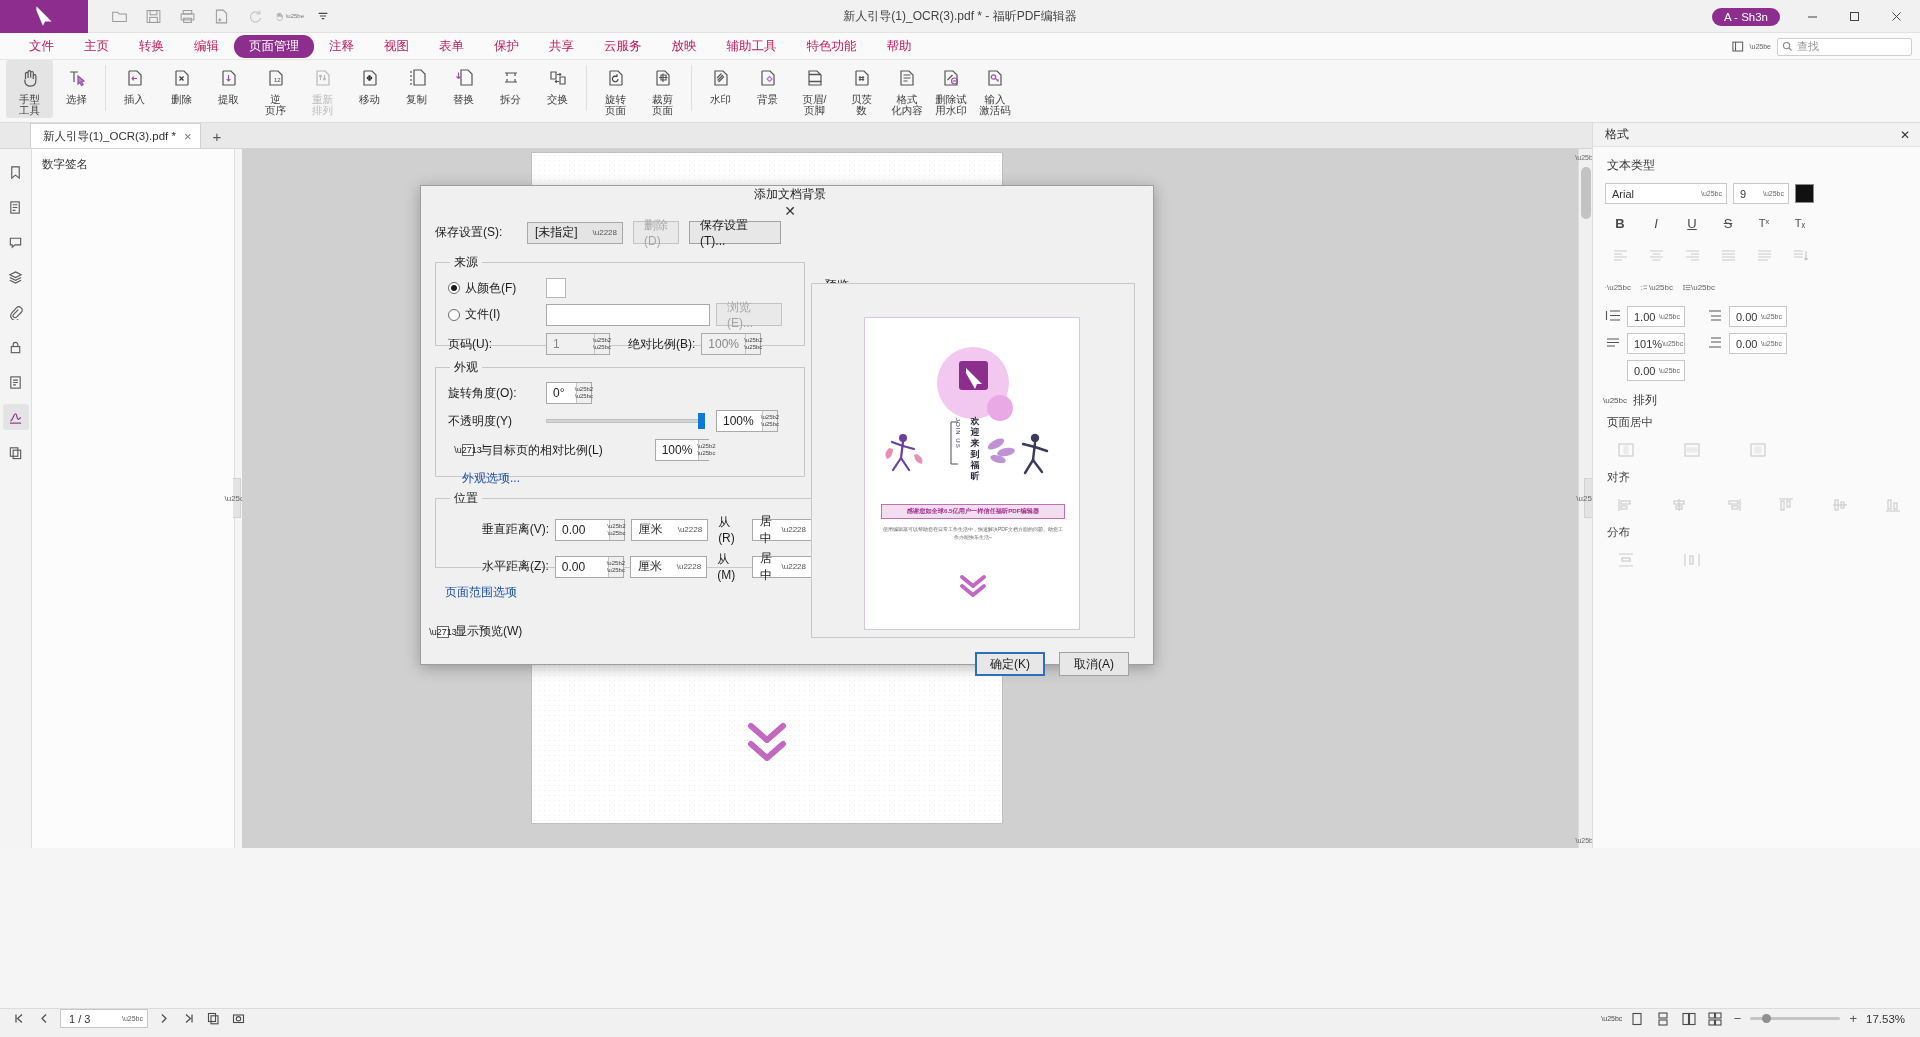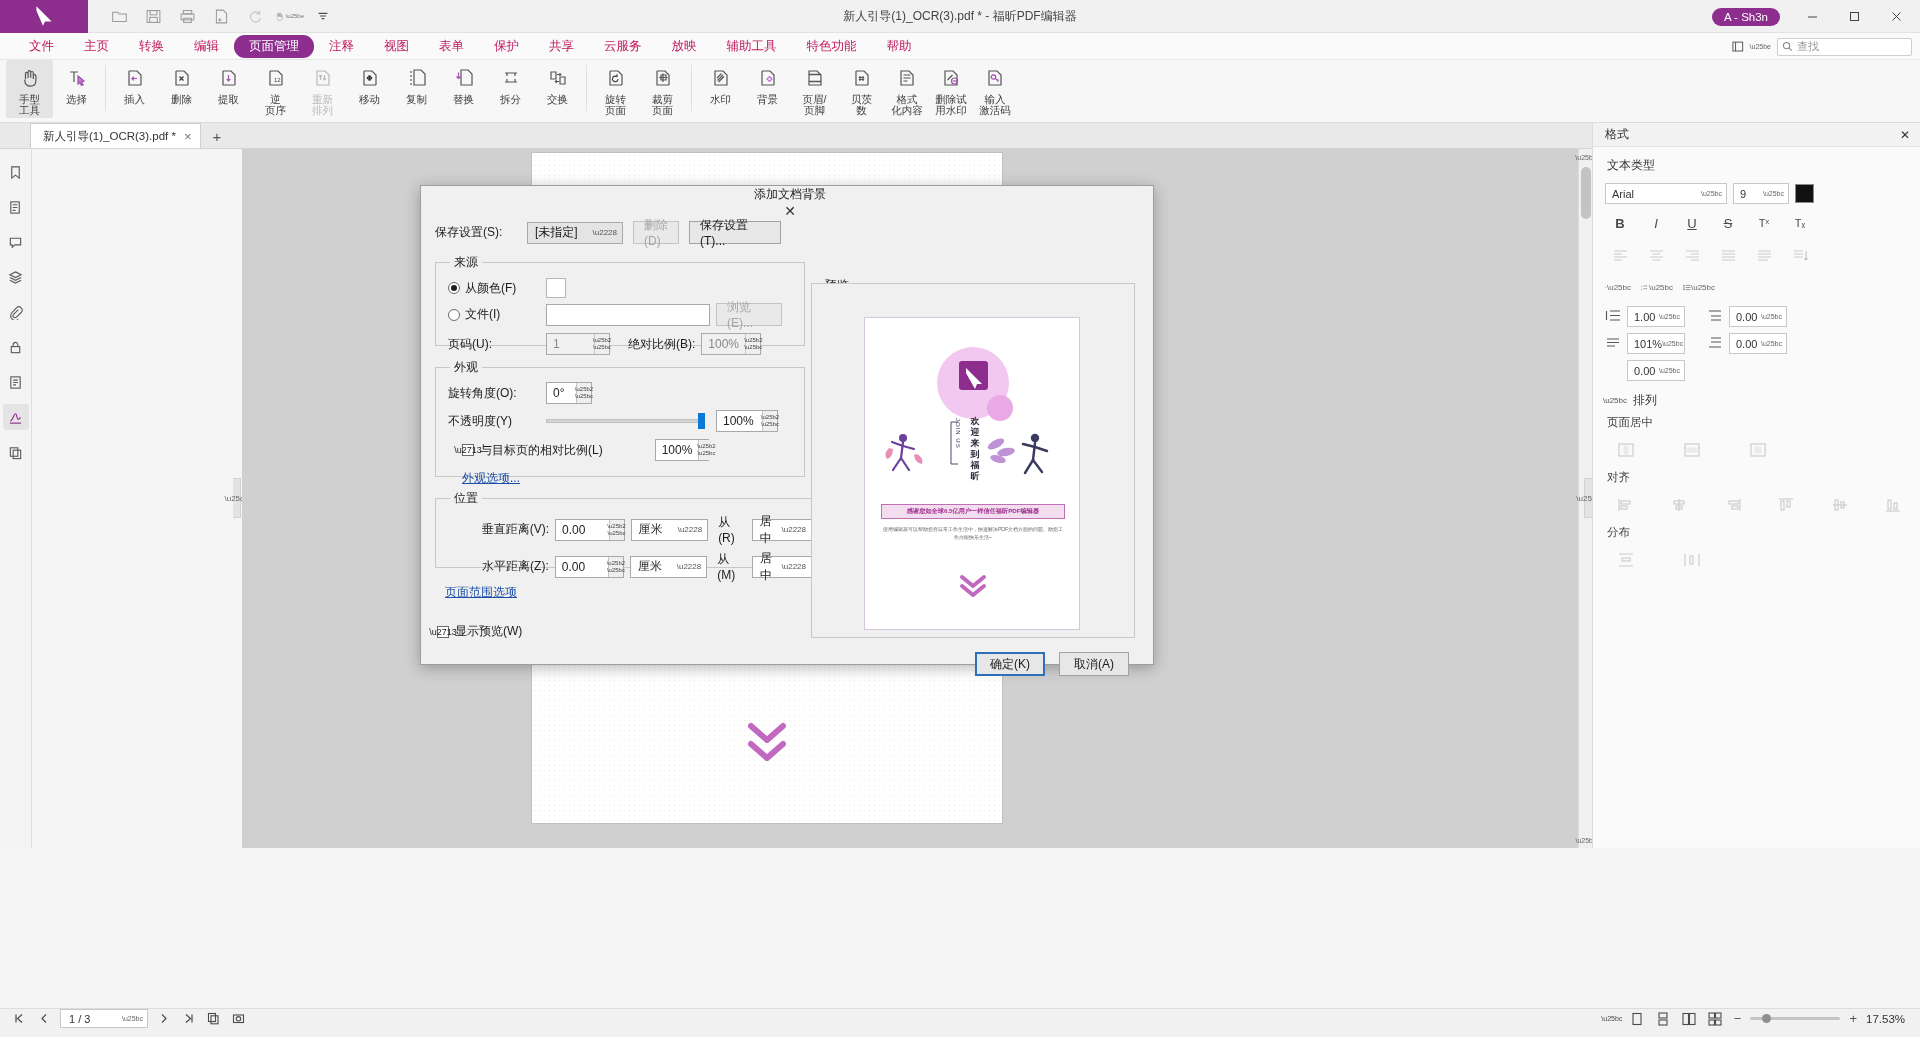--- a/index.html
+++ b/index.html
@@ -269,21 +269,21 @@
 
   .radio {
     width: 12px; height: 12px; border-radius: 50%; border: 1px solid #6b6b6b; background: #fff;
     display:flex; align-items:center; justify-content:center;
   }
   .radio .dot { width: 6px; height: 6px; border-radius: 50%; background: #1c1c1c; }
   .cbox {
     width: 12px; height: 12px; border: 1px solid #6b6b6b; background: #fff;
     display:flex; align-items:center; justify-content:center; font-size: 9px; color: #1c1c1c;
   }
-  .link { color: #1b4fa8; text-decoration: underline; font-size: 12px; text-align: right; }
+  .link { color: #1b4fa8; font-size: 12px; text-align: right; }
   .color-swatch { width: 20px; height: 20px; border: 1px solid #b7b7b7; background: #fff; }
 
   .slider-wrap { position: relative; width: 158px; height: 18px; display:flex; align-items:center; }
   .slider-track { width: 100%; height: 4px; background: #d4d4d4; border: 1px solid #c0c0c0; }
   .slider-knob { position: absolute; left: 152px; top: 1px; width: 7px; height: 16px; background: #0a7ad6; }
 
   
   .preview-frame {
     position: absolute; left: 390px; top: 62px; width: 324px; height: 355px;
     border: 1px solid #c8c8c8; background: #f0f0f0;
@@ -714,20 +714,23 @@
         </svg>
     </div>
     <div class="rail-btn">
       <svg width="15" height="15" viewBox="0 0 16 16" fill="none" stroke="currentColor" stroke-width="1.2">
           <rect x="2.5" y="3" width="8" height="9"></rect>
           <rect x="5.5" y="5.5" width="8" height="9"></rect>
         </svg>
     </div>
   </div>
 
+  <div class="leftpanel">
+    <div class="leftpanel-title">数字签名</div>
+  </div>
   <div class="panel-collapse">\u25c0</div>
 
   <div class="canvas">
     <div class="page-sheet">
       <div class="page-chevrons">
         <svg width="44" height="48" viewBox="0 0 44 48" fill="none" stroke="#c169c1" stroke-width="6" stroke-linecap="round" stroke-linejoin="round">
           <path d="M6 8l16 14L38 8"></path>
             <path d="M6 26l16 14L38 26"></path>
         </svg>
       </div>

